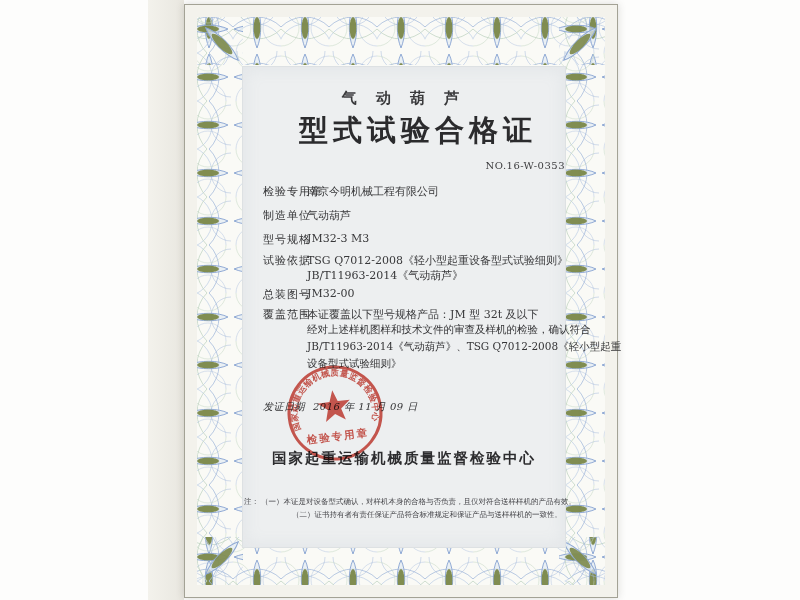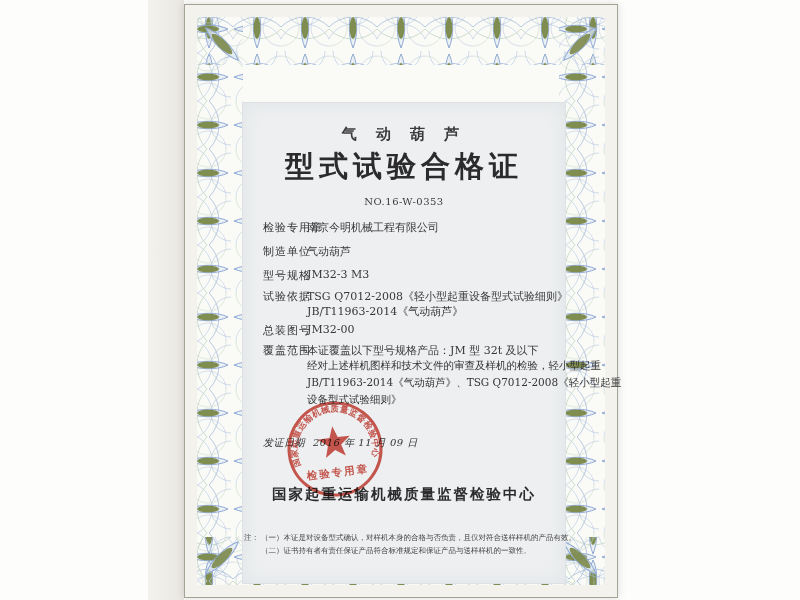--- a/index.html
+++ b/index.html
@@ -20,32 +20,31 @@
     border:1px solid #a3a295;
     box-shadow:0 0 8px rgba(60,60,50,.18);
   }
   .border-art{position:absolute;left:0;top:0;width:432px;height:592px;}
   
   .inner{
     position:absolute;left:57px;top:61px;width:322px;height:480px;
     background:#edeff0;
     border:1px solid #dde1e3;
     box-shadow:inset 0 0 18px rgba(140,155,170,.12);
-    margin-top:36px;
   }
   .subtitle{
     position:absolute;top:22px;left:0;width:100%;text-align:center;
     font-size:15px;letter-spacing:7px;font-weight:bold;color:#3a3a3c;
   }
   .title{
     position:absolute;top:44px;left:0;width:100%;text-align:center;
-    font-size:29px;font-weight:bold;letter-spacing:5px;color:#2b2b2d;
+    font-size:29px;font-weight:bold;letter-spacing:5px;color:#2b2b2d;padding-left:14px;
   }
   .cert-no{
-    position:absolute;top:93px;left:0;width:100%;text-align:center;
+    position:absolute;top:93px;left:0;width:100%;text-align:right;
     font-size:10px;letter-spacing:.5px;color:#3c3c3e;
   }
   .field{position:absolute;left:20px;right:8px;font-size:11px;}
   .field .lbl{position:absolute;left:0;letter-spacing:1px;color:#333335;}
   .field .val{position:absolute;left:44px;color:#38383a;white-space:nowrap;}
   .val .vline{display:block;line-height:15px;}
   .para{
     position:absolute;left:64px;top:254px;width:250px;
     font-size:10.5px;line-height:17px;color:#343436;
   }
@@ -55,21 +54,21 @@
   .dates .dval{margin-left:8px;}
   .issuer{
     position:absolute;top:382px;left:0;width:100%;text-align:center;
     font-size:14.5px;font-weight:bold;letter-spacing:2px;color:#2c2c2e;
   }
   .notes{
     position:absolute;left:1px;top:428px;width:318px;
     font-size:7.5px;line-height:13px;color:#46464a;
   }
   .notes .note-label{position:absolute;left:0;top:0;}
-  .notes .note-line{margin-left:17px;white-space:nowrap;}
+  .notes .note-line{margin-left:17px;white-space:nowrap;text-align:right;}
   
   .stamp{
     position:absolute;left:32px;top:286px;width:120px;height:120px;
     z-index:5;opacity:.82;transform:rotate(-7deg);
     pointer-events:none;mix-blend-mode:multiply;
   }
 </style>
 </head>
 <body>
 
@@ -151,21 +150,21 @@
     <div class="field" style="top:220px">
       <span class="lbl">总装图号</span>
       <span class="val">JM32-00</span>
     </div>
     <div class="field" style="top:240px">
       <span class="lbl">覆盖范围</span>
       <span class="val">本证覆盖以下型号规格产品：JM 型 32t 及以下</span>
     </div>
 
     <div class="para">
-      <div>经对上述样机图样和技术文件的审查及样机的检验，轻小型起重</div>
+      <div>经对上述样机图样和技术文件的审查及样机的检验，确认符合</div>
       <div>JB/T11963-2014《气动葫芦》、TSG Q7012-2008《轻小型起重</div>
       <div>设备型式试验细则》</div>
     </div>
 
     <div class="dates">
       <div class="drow">
         <span>发证日期</span><span class="dval">2016 年 11 月 09 日</span>
       </div>
     </div>
 

